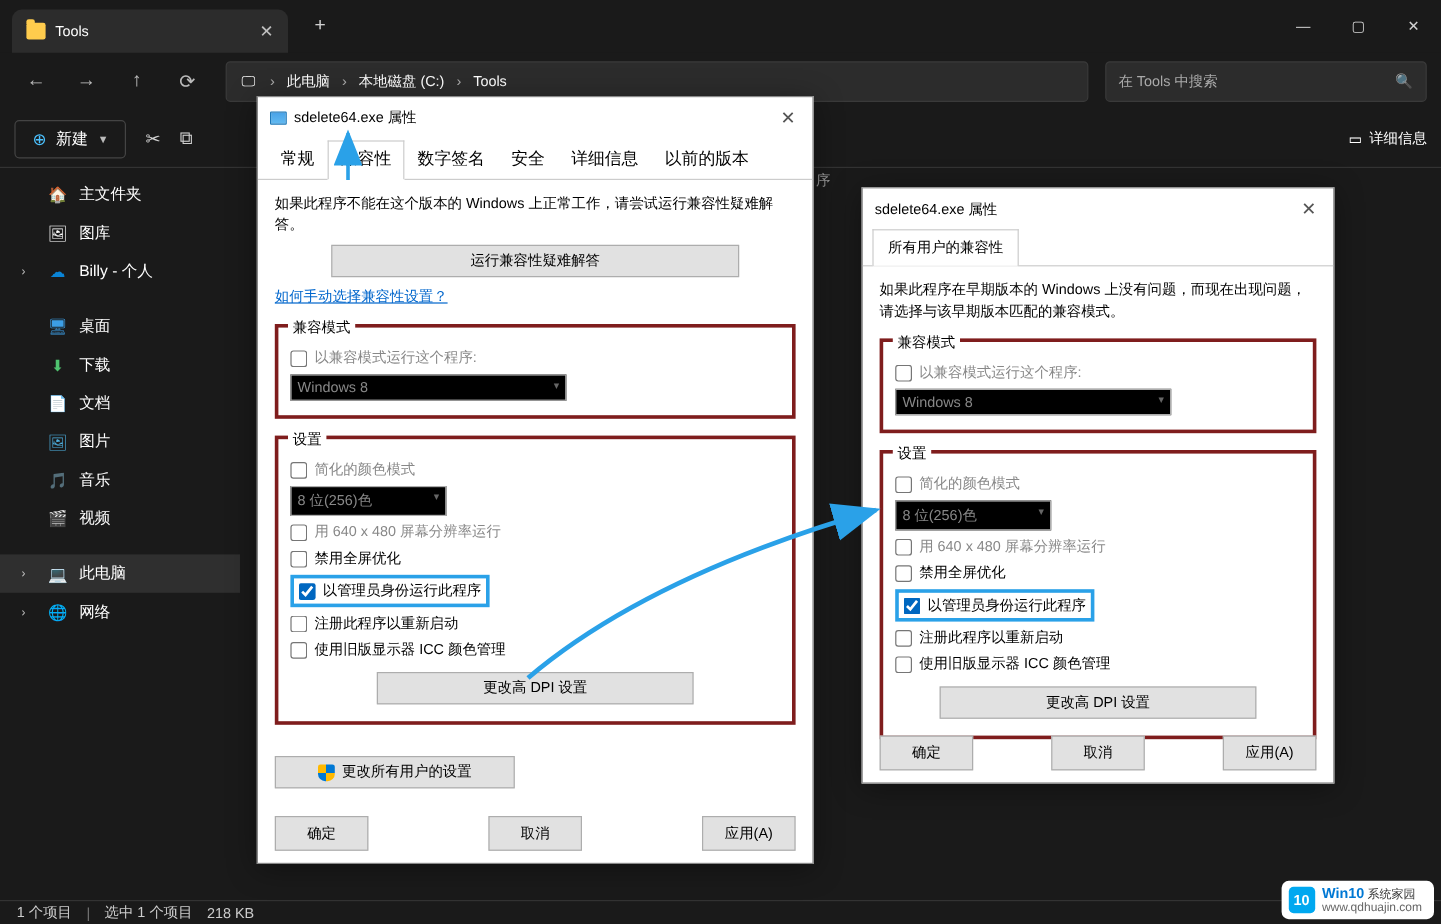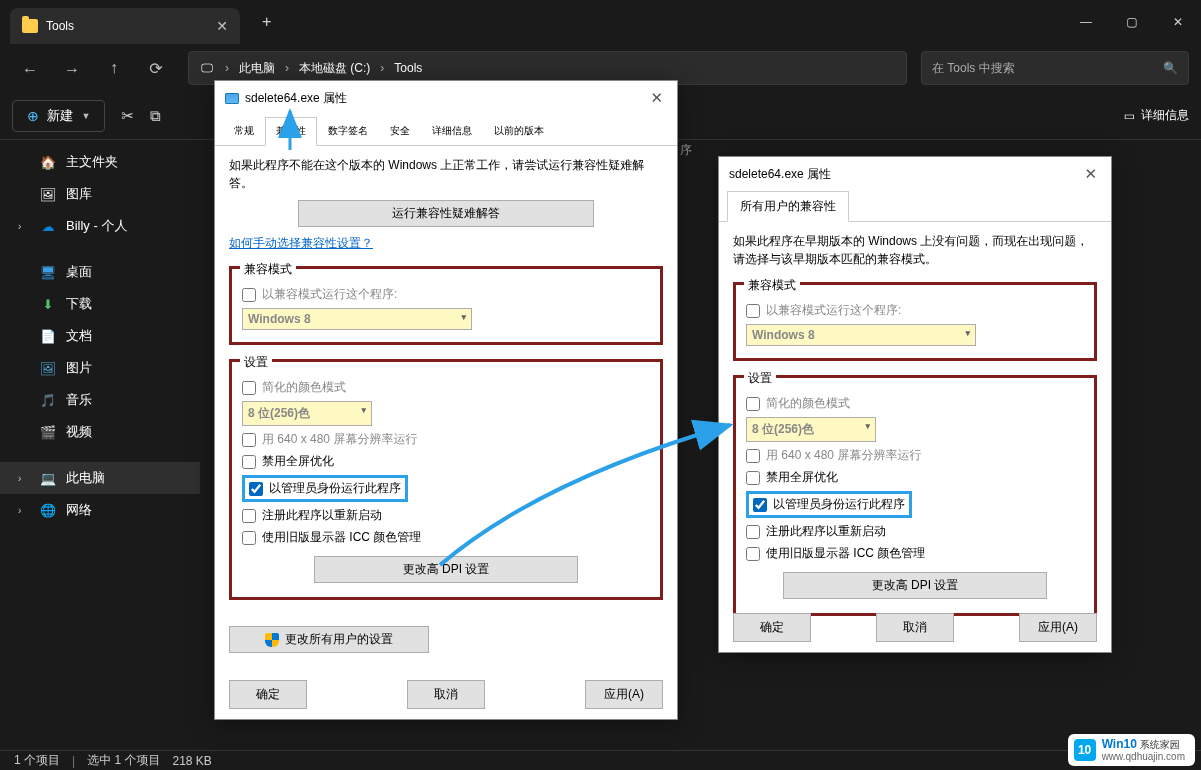--- a/index.html
+++ b/index.html
@@ -43,34 +43,34 @@
 .statusbar { position: absolute; bottom: 0; left: 0; right: 0; height: 20px; background: #1a1a1a; border-top: 1px solid #333; display: flex; align-items: center; padding: 0 14px; gap: 12px; font-size: 12px; color: #ccc; }
 
 
 .dialog { position: absolute; background: #fff; color: #000; border: 1px solid #888; box-shadow: 0 4px 24px rgba(0,0,0,0.4); }
 .dlg1 { left: 214px; top: 80px; width: 464px; height: 640px; }
 .dlg2 { left: 718px; top: 156px; width: 394px; height: 497px; }
 .dlg-title { display: flex; align-items: center; padding: 8px 10px; font-size: 12px; }
 .dlg-title .tico { width: 14px; height: 11px; background: linear-gradient(#4aa3e8,#62baf1); margin-right: 6px; border-radius: 1px; border: 1px solid #1c78b9; }
 .dlg-close { margin-left: auto; font-size: 15px; color: #555; cursor: pointer; padding: 0 4px; }
 .tabs { display: flex; border-bottom: 1px solid #ccc; padding: 0 8px; gap: 0; margin-top: 2px; }
-.tabs .t { padding: 6px 10px; cursor: pointer; font-size: 10px; border: 1px solid transparent; }
+.tabs .t { padding: 6px 10px; cursor: pointer; font-size: 14px; border: 1px solid transparent; }
 .tabs .t.active { border: 1px solid #ccc; border-bottom: 1px solid #fff; margin-bottom: -1px; background: #fff; }
 .tabs2 { display: flex; border-bottom: 1px solid #ccc; padding: 0 8px; }
 .tabs2 .t { padding: 6px 12px; border: 1px solid #ccc; border-bottom: 1px solid #fff; margin-bottom: -1px; font-size: 12px; }
 .dlg-body { padding: 10px 14px; font-size: 12px; }
 .desc { margin-bottom: 8px; line-height: 1.5; }
-.troubleshoot-btn { display: block; margin: 0 auto; width: 296px; padding: 4px; border: 1px solid #adadad; background: #e1e1e1; cursor: pointer; font-size: 12px; }
+.troubleshoot-btn { display: block; margin: 0 auto; width: 340px; padding: 4px; border: 1px solid #adadad; background: #e1e1e1; cursor: pointer; font-size: 12px; }
 .link { color: #0066cc; text-decoration: underline; cursor: pointer; margin-top: 8px; display: inline-block; }
 .group { border: 3px solid #7f1d1d; margin: 14px 0 0 0; padding: 12px 10px 10px 10px; position: relative; }
 .group-label { position: absolute; top: -8px; left: 8px; background: #fff; padding: 0 4px; }
 .chk { display: flex; align-items: center; gap: 6px; margin: 5px 0; }
 .chk input { width: 14px; height: 14px; }
 .chk.disabled { color: #888; }
-.dd { width: 130px; padding: 3px 5px; border: 1px solid #adadad; background: #fef9c3; font-size: 12px; margin: 4px 0 2px 0; font-weight: bold; }
+.dd { width: 130px; padding: 3px 5px; border: 1px solid #adadad; background: #000000; font-size: 12px; margin: 4px 0 2px 0; }
 .dd.wide { width: 230px; }
 .highlight { border: 3px solid #2aa1e8; display: inline-flex; padding: 2px 4px; }
 .dpi-btn { display: block; margin: 10px auto 0 auto; width: 264px; padding: 4px; border: 1px solid #adadad; background: #e1e1e1; cursor: pointer; font-size: 12px; }
 .all-users-btn { display: flex; align-items: center; justify-content: center; gap: 6px; width: 200px; padding: 4px; border: 1px solid #adadad; background: #e1e1e1; cursor: pointer; font-size: 12px; margin-top: 26px; }
 .shield { width: 14px; height: 14px; background: conic-gradient(#0078d4 0 90deg, #ffb900 90deg 180deg, #0078d4 180deg 270deg, #ffb900 270deg); border-radius: 2px 2px 6px 6px; }
 .dlg-footer { position: absolute; bottom: 10px; left: 0; right: 0; display: flex; justify-content: space-between; gap: 8px; padding: 0 14px; }
 .dlg-btn { width: 78px; padding: 5px 0; border: 1px solid #adadad; background: #e1e1e1; cursor: pointer; font-size: 12px; text-align: center; }
 
 
 svg.overlay { position: absolute; top: 0; left: 0; pointer-events: none; }

